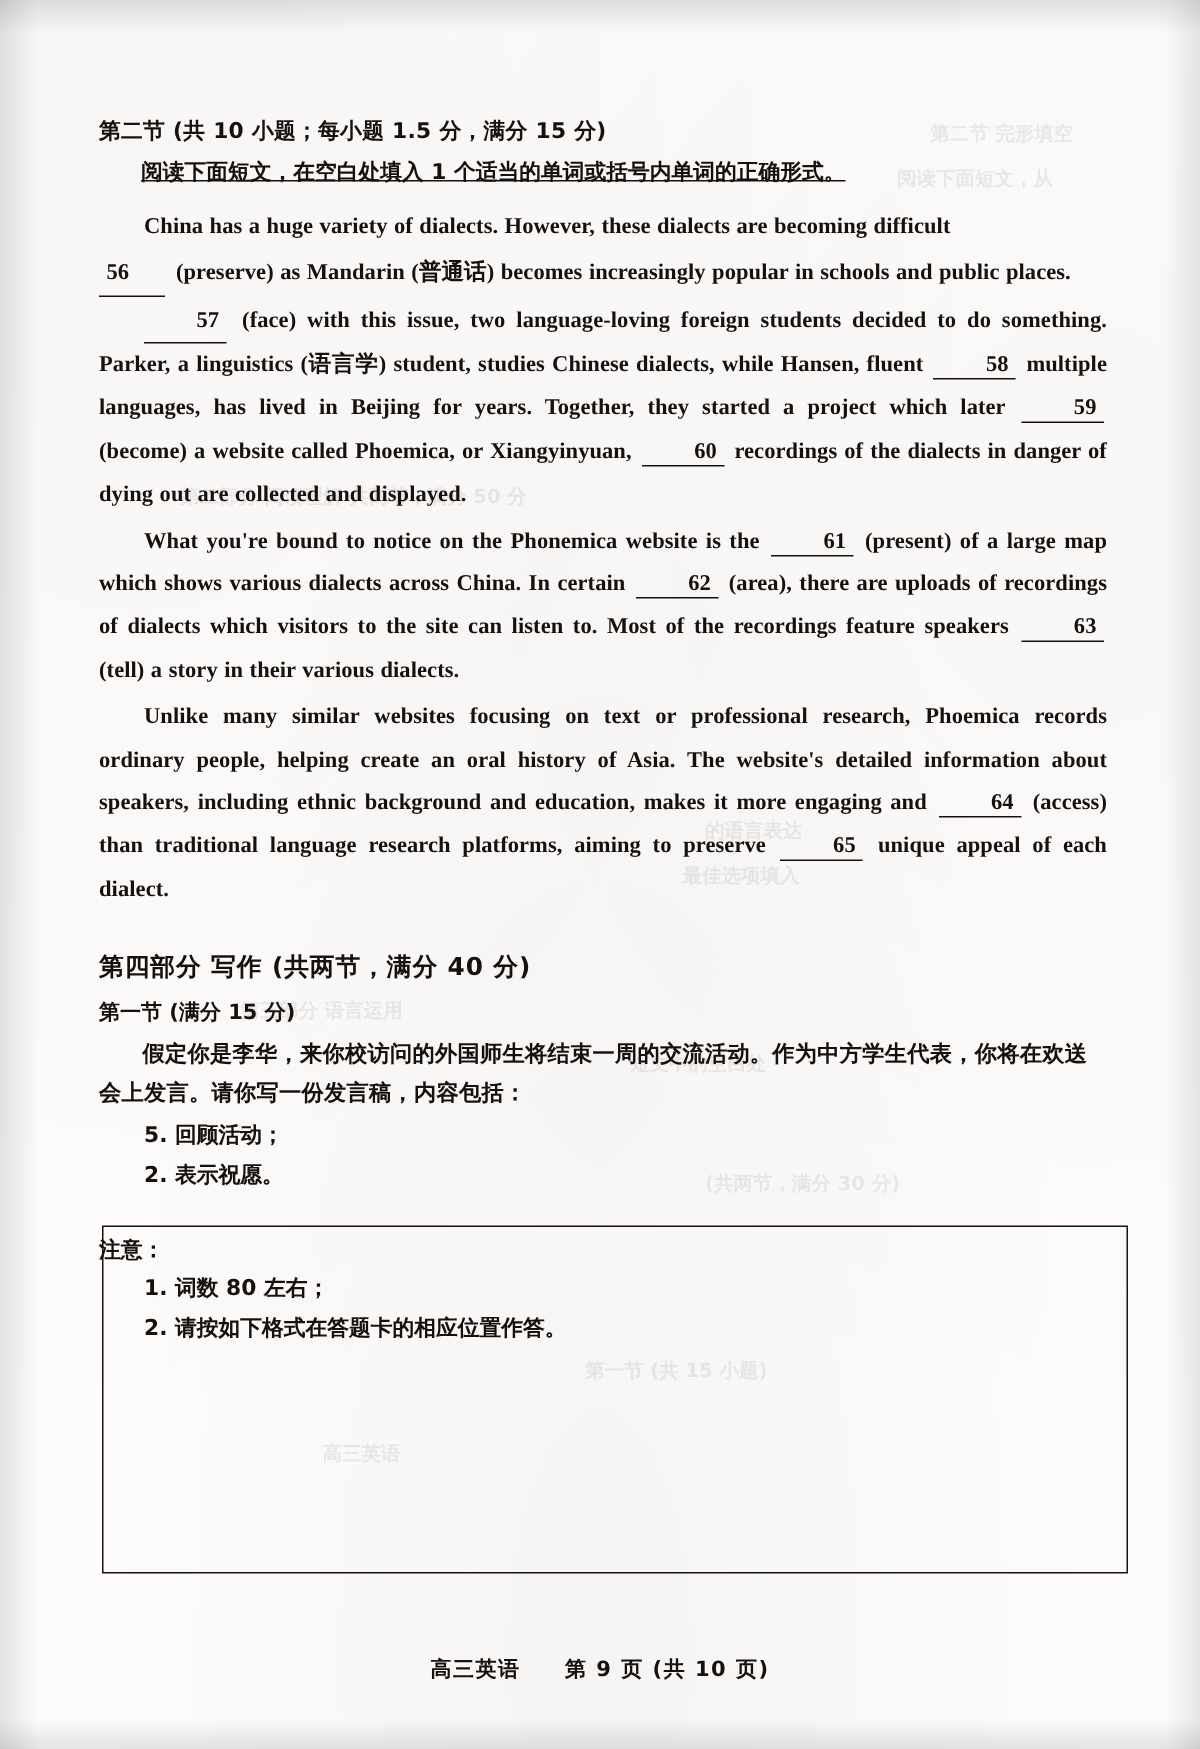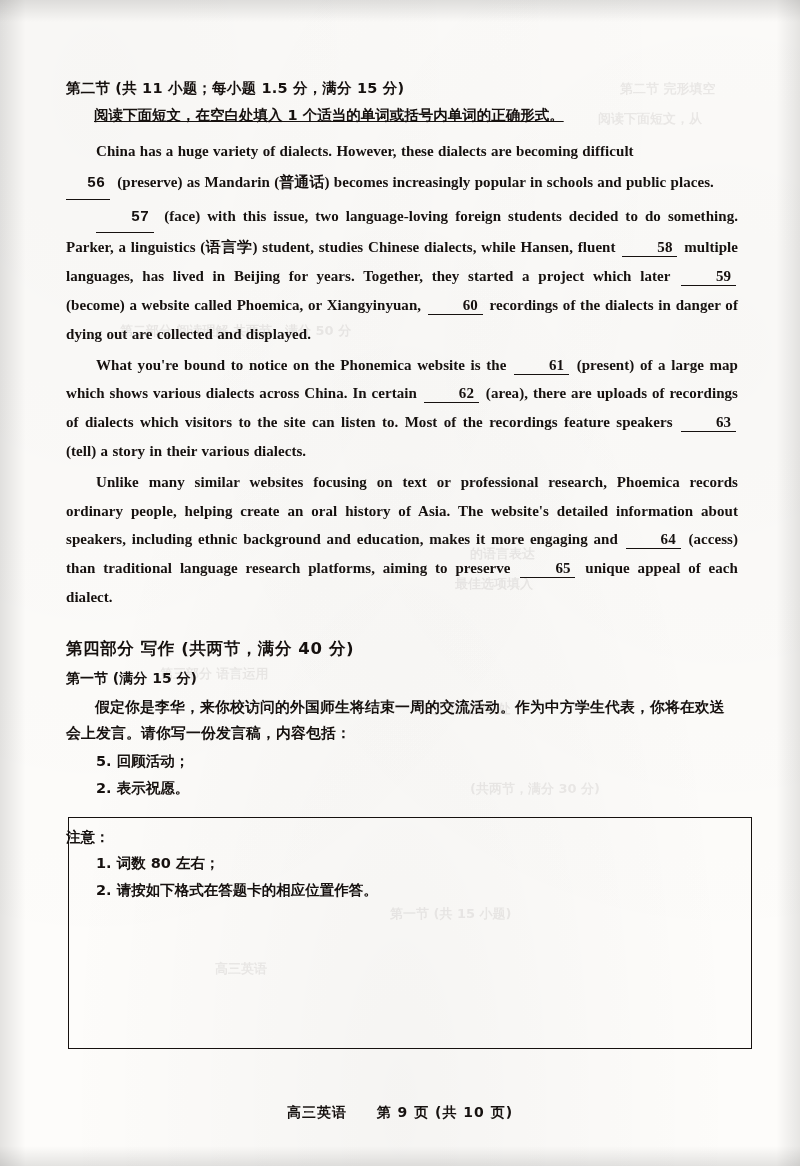--- a/index.html
+++ b/index.html
@@ -74,26 +74,25 @@
     text-align: center;
     border-bottom: 1.6px solid #16110f;
     padding: 0 5px 0 5px;
     margin: 0 2px;
     font-weight: 700;
     line-height: 1.2;
   }
   .blank-lead {
     display: inline-block;
     min-width: 34px;
-    text-align: right;
+    text-align: left;
     border-bottom: 1.6px solid #16110f;
     padding: 0 5px;
     margin: 0 3px 0 0;
     font-weight: 700;
-    font-family: Liberation Mono, monospace;
   }
   .part-title {
     font-size: 16.5px;
     font-weight: 700;
     margin: 26px 0 10px 0;
     letter-spacing: 0.6px;
   }
   .node-title {
     font-size: 14px;
     font-weight: 700;
@@ -189,21 +188,21 @@
   <div class="ghost" style="left:470px; top:545px;">的语言表达</div>
   <div class="ghost" style="left:455px; top:575px;">最佳选项填入</div>
   <div class="ghost" style="left:160px; top:665px;">第三部分 语言运用</div>
   <div class="ghost" style="left:420px; top:700px;">短文中的空白处</div>
   <div class="ghost" style="left:470px; top:780px;">(共两节，满分 30 分)</div>
   <div class="ghost" style="left:390px; top:905px;">第一节 (共 15 小题)</div>
   <div class="ghost" style="left:215px; top:960px;">高三英语</div>
 
   <div class="content">
 
-    <div class="sec-head cn">第二节 (共 11 小题；每小题 1.5 分，满分 15 分)</div>
+    <div class="sec-head cn">第二节 (共 10 小题；每小题 1.5 分，满分 15 分)</div>
     <div class="sub-instr cn">阅读下面短文，在空白处填入 1 个适当的单词或括号内单词的正确形式。</div>
 
     <p class="para">
       <span>China has a huge variety of dialects. However, these dialects are becoming difficult</span>
     </p>
     <p class="para noindent">
       <span class="blank-lead">56</span>
       <span>(preserve) as Mandarin (普通话) becomes increasingly popular in schools and public places.</span>
     </p>
 

